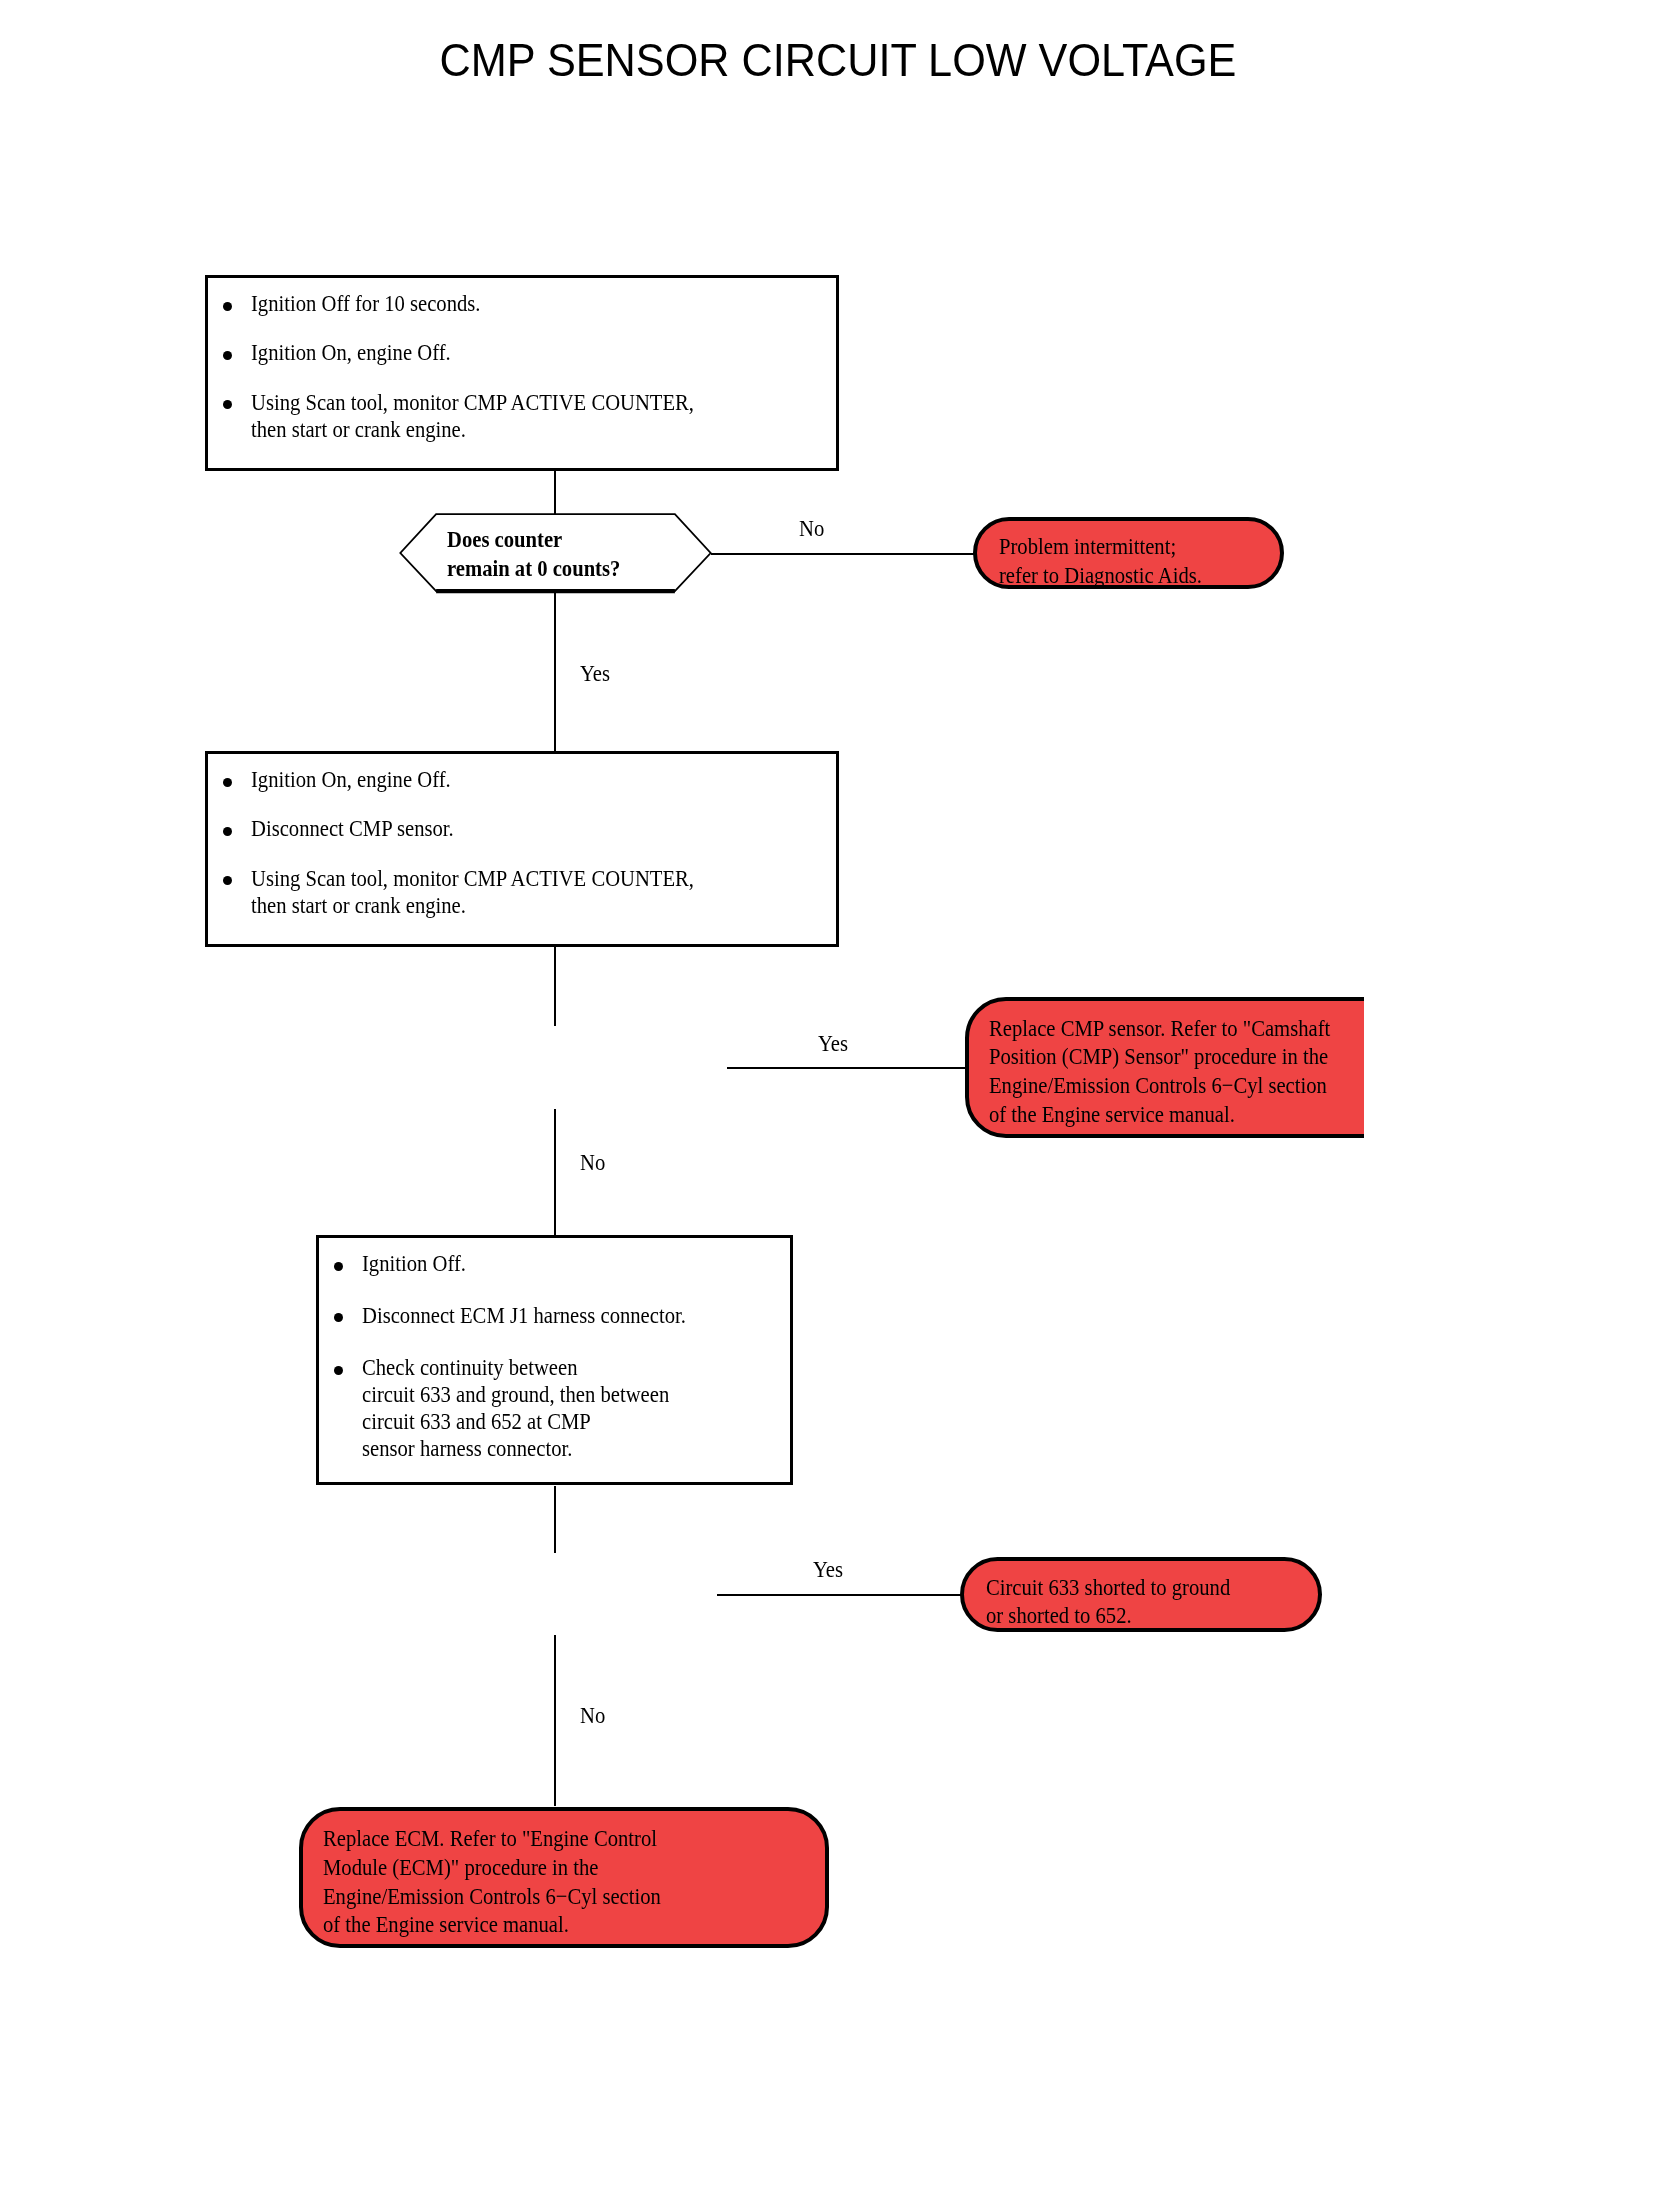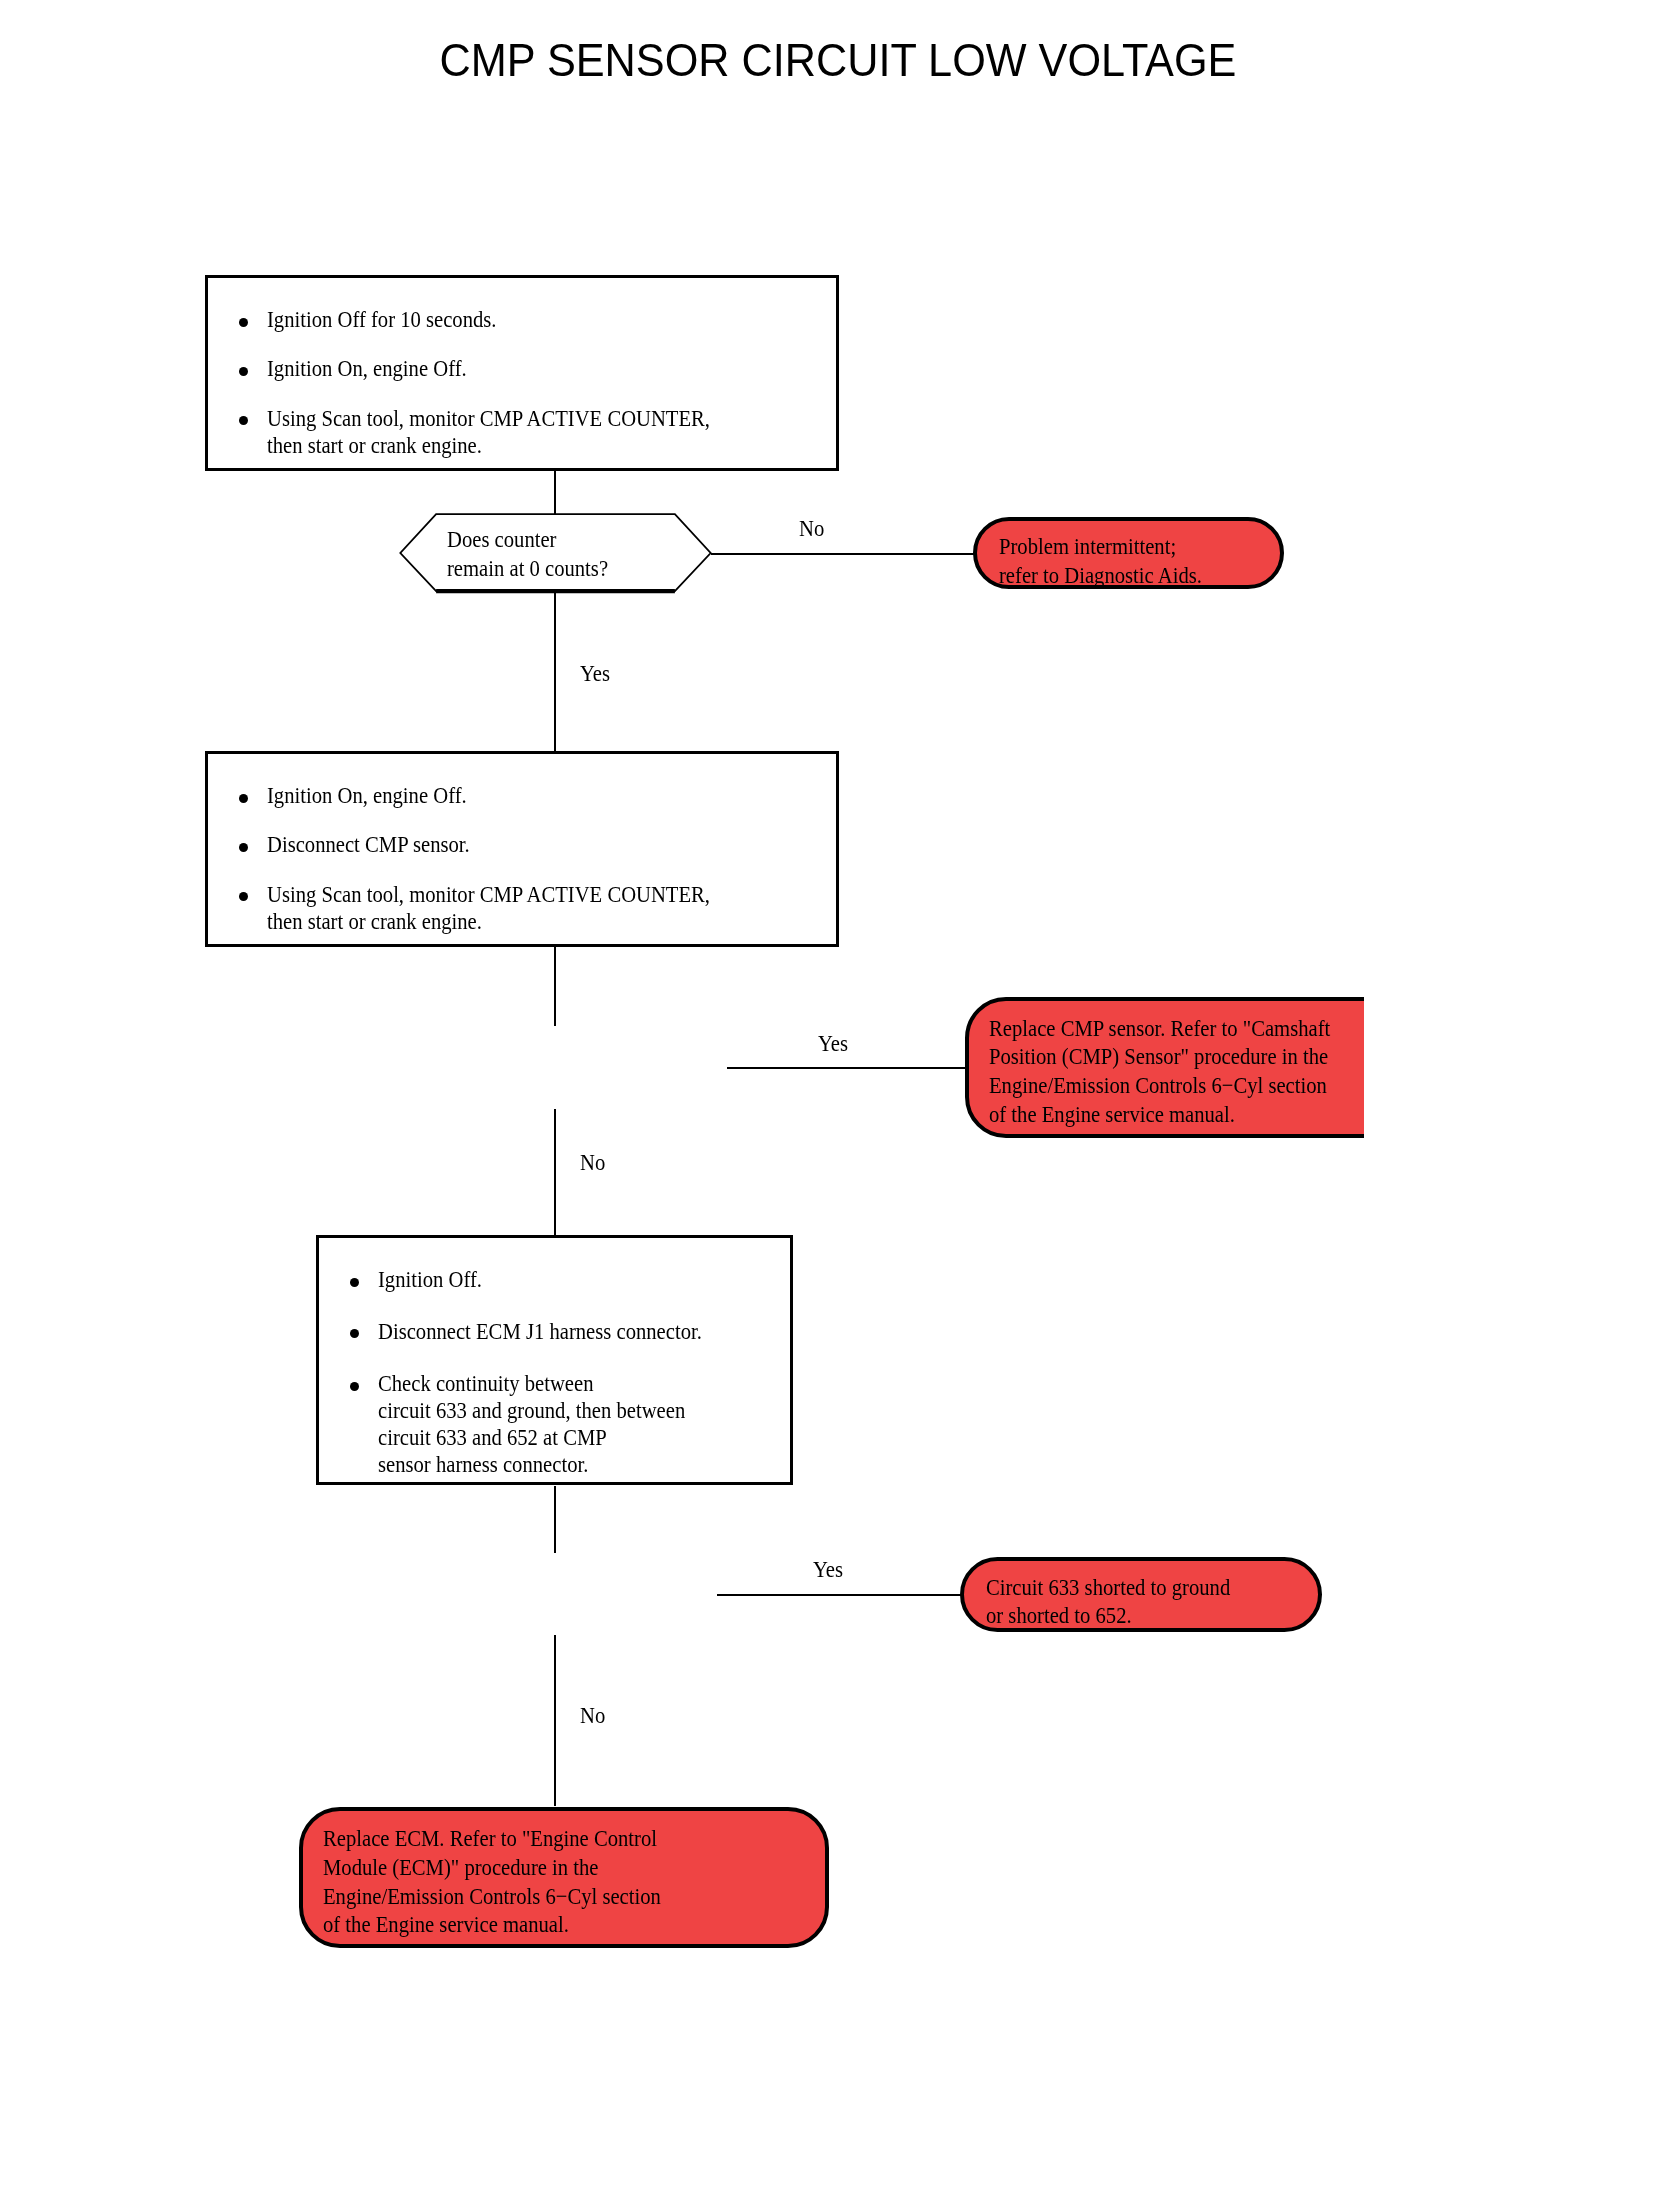--- a/index.html
+++ b/index.html
@@ -35,21 +35,21 @@
 
   
   .proc-box {
     position: absolute;
     box-sizing: border-box;
     border: 3.6px solid #000000;
     background: #ffffff;
   }
   .proc-list {
     list-style: none;
-    margin: 16px;
+    margin: 0;
     padding: 0;
     position: absolute;
     left: 0; top: 0; right: 0; bottom: 0;
   }
   .proc-item {
     position: absolute;
     display: block;
     font-size: 24px;
     line-height: 27px;
     transform: scaleX(0.86);
@@ -60,20 +60,21 @@
     position: absolute;
     width: 9px;
     height: 9px;
     border-radius: 50%;
     background: #000000;
   }
 
   
   .hex-wrap {
     position: absolute;
+    font-weight: bold;
   }
   .hex-wrap svg {
     display: block;
     overflow: visible;
   }
   .hex-label {
     position: absolute;
     text-align: left;
     font-size: 24px;
     line-height: 28.6px;

